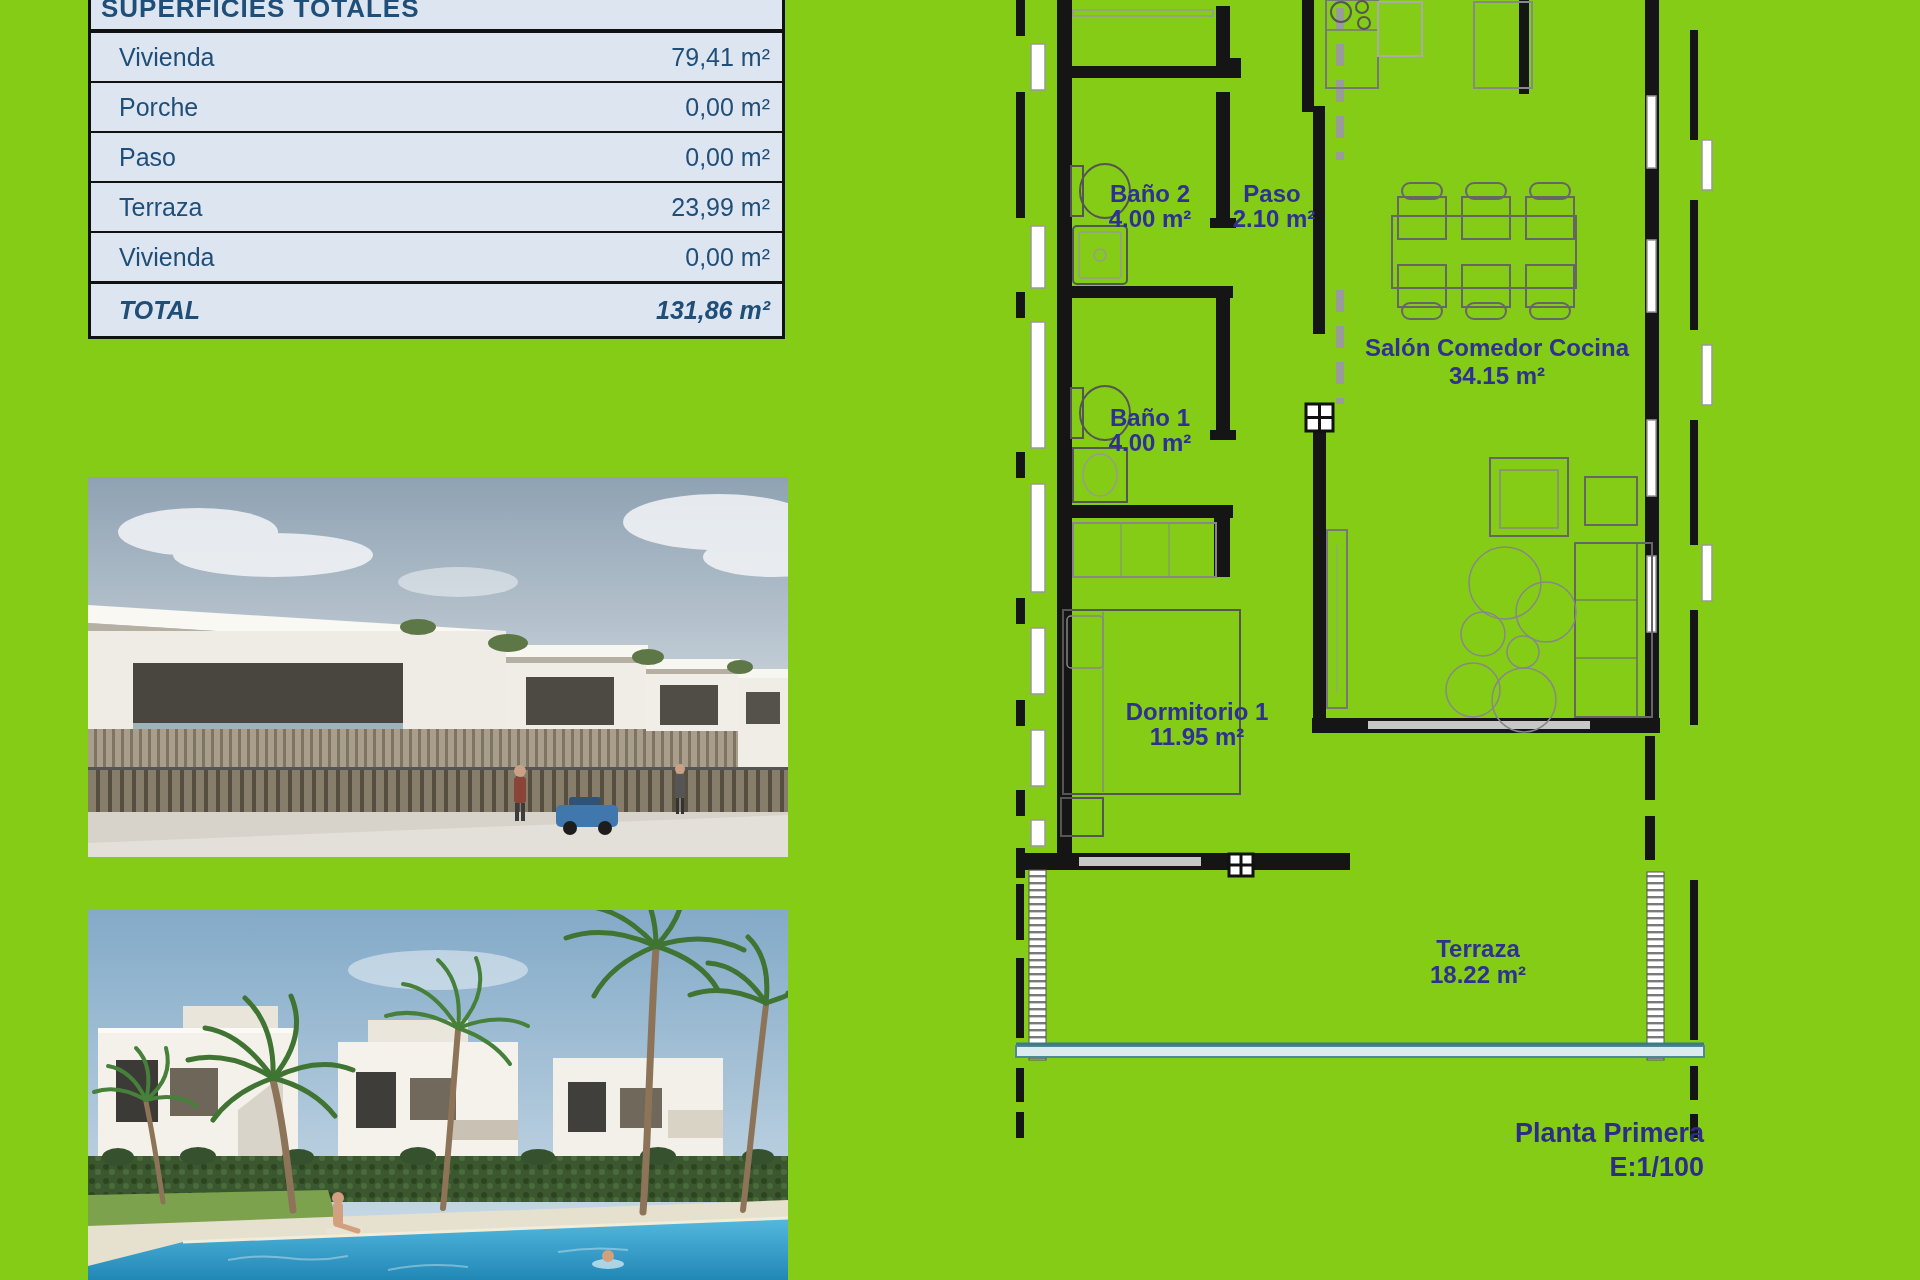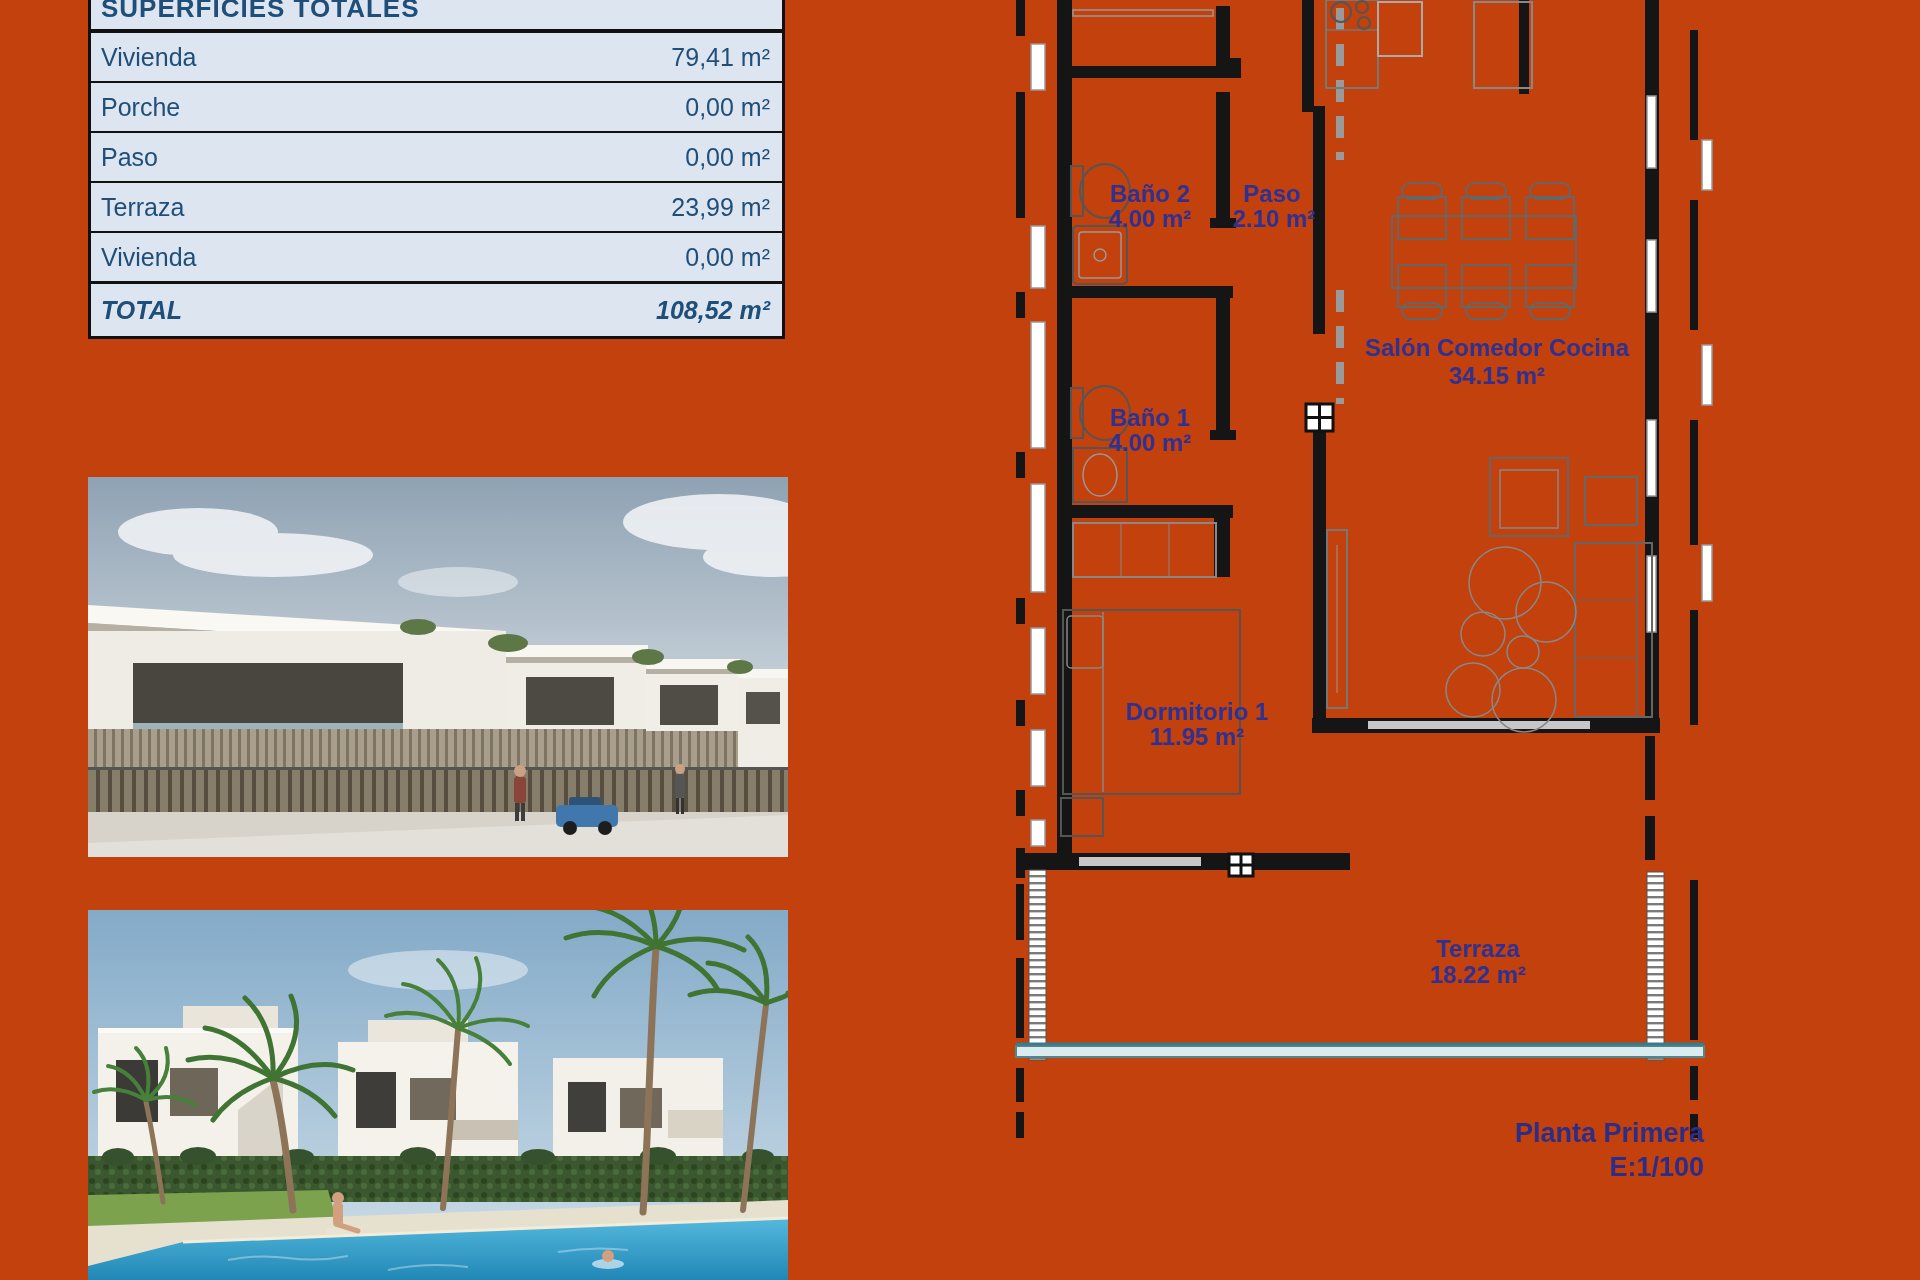--- a/index.html
+++ b/index.html
@@ -1,32 +1,32 @@
 <!DOCTYPE html>
 <html><head>
 <meta charset="utf-8">
 <style>
   html,body{margin:0;padding:0;background:#ffffff;}
   body{width:1920px;height:1280px;overflow:hidden;position:relative;
        font-family:"Liberation Sans", sans-serif;}
-  .page{position:absolute;inset:0;background:#c2410c;}
+  .page{position:absolute;inset:0;background:#84cc16;}
 
   
   .surfaces-table{
     position:absolute;left:88px;top:-18px;width:697px;
     border:3px solid #111;background:#dce5f0;color:#1f4e79;
     box-sizing:border-box;
   }
   .surfaces-table .thead{
     height:44px;line-height:46px;font-size:26px;font-weight:bold;
     letter-spacing:1px;padding-left:10px;border-bottom:4px solid #111;
   }
   .surfaces-table .trow{
     display:flex;align-items:center;height:48px;font-size:25px;
-    border-bottom:2px solid #111;padding:0 12px 0 10px;gap:27px;
+    border-bottom:2px solid #111;padding:0 12px 0 28px;gap:27px;
   }
   .surfaces-table .trow:last-child{border-bottom:none;font-style:italic;}
   .surfaces-table .trow .val{margin-left:auto;}
   .surfaces-table .trow.total{height:52px;font-weight:bold;border-top:1px solid #111;}
 
   
   .photo{position:absolute;left:88px;width:700px;overflow:hidden;}
   .photo1{top:477px;height:380px;}
   .photo2{top:910px;height:370px;}
   .photo svg{display:block;}
@@ -58,21 +58,21 @@
     <div class="trow">
       <span>Terraza</span>
       <span class="val">23,99 m²</span>
     </div>
     <div class="trow">
       <span>Vivienda</span>
       <span class="val">0,00 m²</span>
     </div>
     <div class="trow total">
       <span>TOTAL</span>
-      <span class="val">108,52 m²</span>
+      <span class="val">131,86 m²</span>
     </div>
   </div>
 
   <div class="photo photo1">
     <svg width="700" height="380" viewBox="0 0 700 380">
       <defs>
         <linearGradient id="sky1" x1="0" y1="0" x2="0" y2="1">
           <stop offset="0" stop-color="#8fa2b3"></stop>
             <stop offset="1" stop-color="#cdd6dd"></stop>
         </linearGradient>

